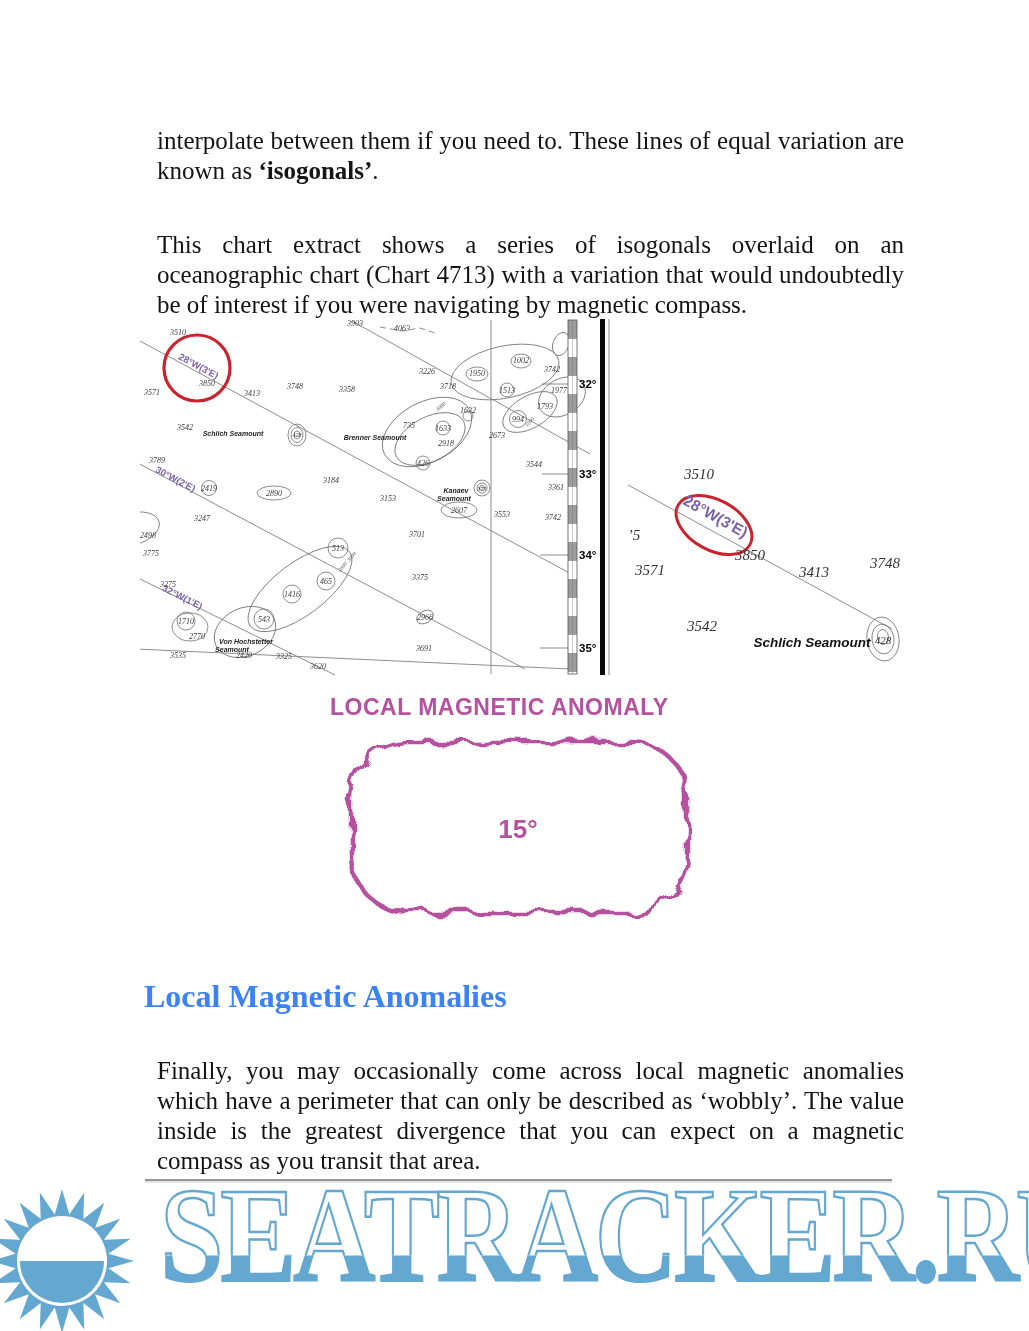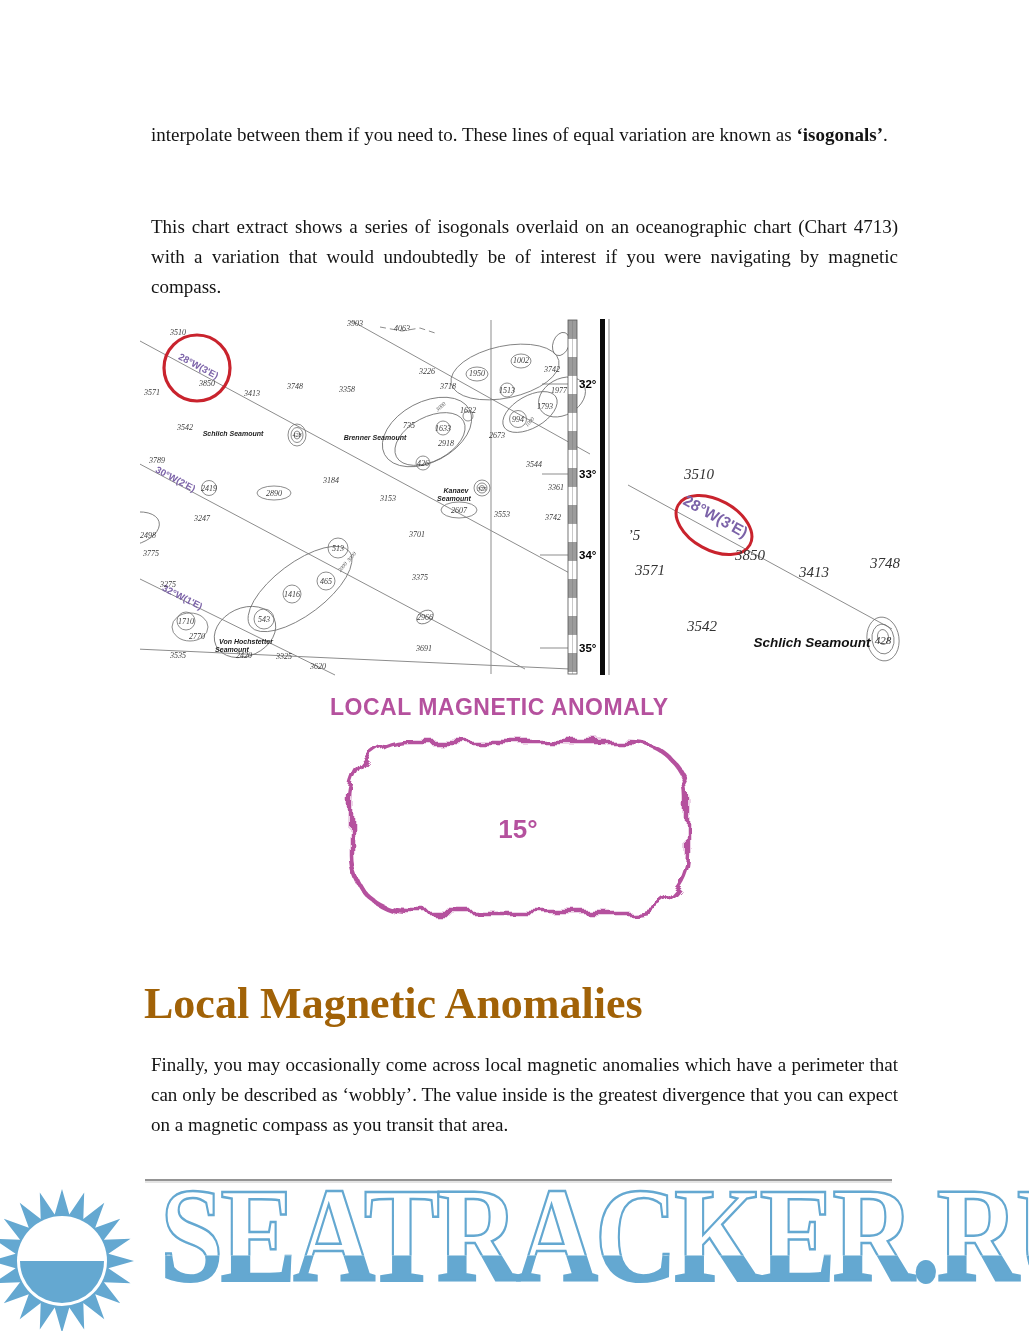--- a/index.html
+++ b/index.html
@@ -1,25 +1,25 @@
 <!DOCTYPE html>
 <html><head>
 <meta charset="utf-8">
 <style>
   html,body{margin:0;padding:0;background:#fff;}
   #page{position:relative;width:1029px;height:1331px;background:#ffffff;overflow:hidden;
         font-family:"Liberation Serif",serif;color:#141414;}
-  .para{position:absolute;left:145px;width:747px;font-size:19px;line-height:30px;
-        text-align:justify;margin:6px;}
+  .para{position:absolute;left:145px;width:747px;font-size:25px;line-height:30px;
+        text-align:justify;margin:12px;}
   .para b{font-weight:bold;}
   #para1{top:114px;}
-  #para2{top:206px;}
+  #para2{top:218px;}
   #para3{top:1044px;}
-  #heading{position:absolute;left:144px;top:978px;margin:0;font-size:44px;font-weight:bold;
-           color:#a16207;font-family:"Liberation Serif",serif;}
+  #heading{position:absolute;left:144px;top:978px;margin:0;font-size:32px;font-weight:bold;
+           color:#3b82f6;font-family:"Liberation Serif",serif;}
   #anomaly-title{position:absolute;left:330px;top:694px;width:370px;
            font-family:"Liberation Sans",sans-serif;font-weight:bold;font-size:23px;
            letter-spacing:.5px;color:#b5519e;}
   #divider{position:absolute;left:145px;top:1179px;width:747px;height:0;
            border:none;border-top:2px solid #949494;border-bottom:2px solid #e4e4e4;margin:0;}
   
   .d  {font:italic 8px "Liberation Serif",serif;fill:#3c3c3c;text-anchor:middle;}
   .rv {font:italic 6px "Liberation Serif",serif;fill:#333;text-anchor:middle;}
   .cv {font:italic 5.5px "Liberation Serif",serif;fill:#555;text-anchor:middle;}
   .sm {font:italic bold 7px "Liberation Sans",sans-serif;fill:#1c1c1c;text-anchor:middle;}

